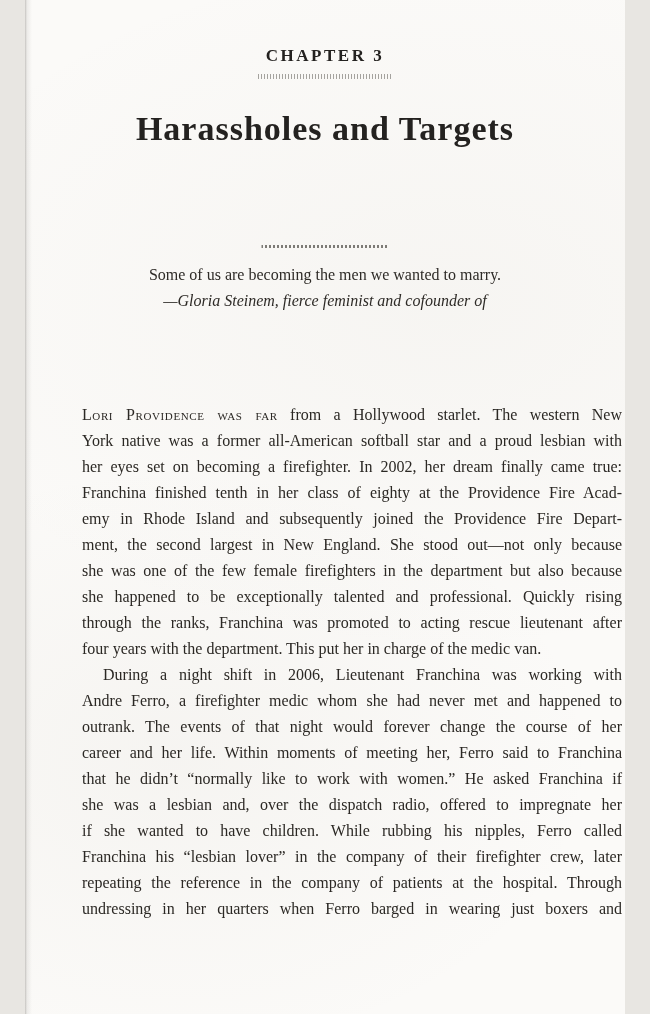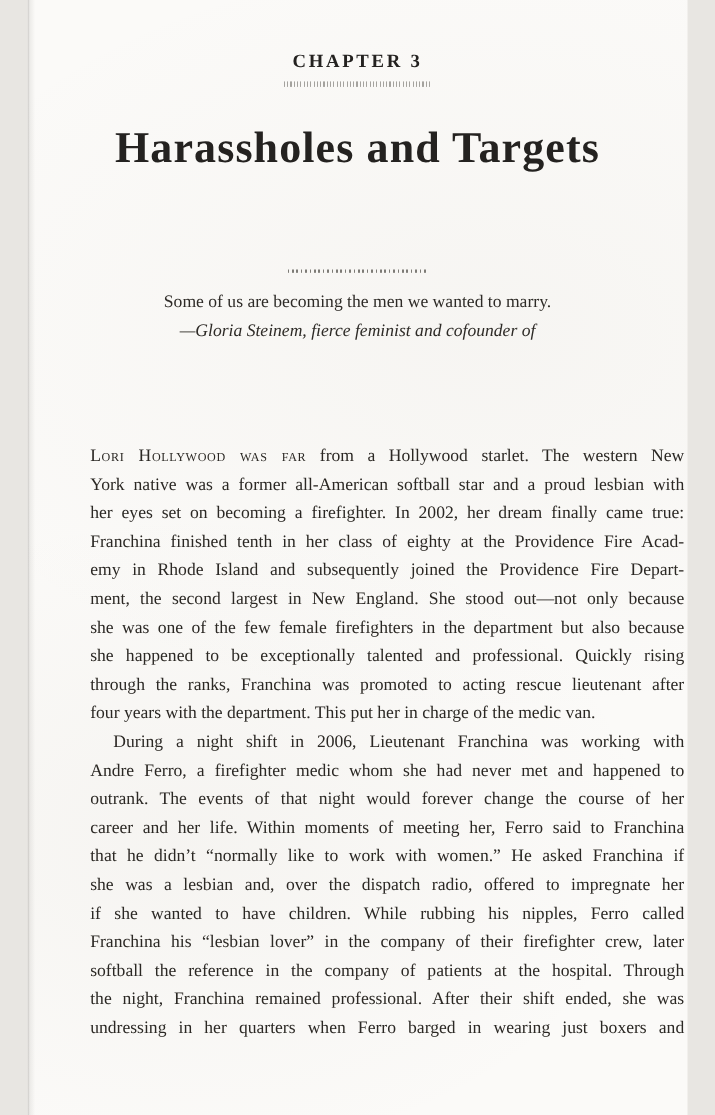--- a/index.html
+++ b/index.html
@@ -46,21 +46,21 @@
     height: 5px;
     background: repeating-linear-gradient(90deg, #8f8d88 0px, #8f8d88 1px, transparent 1px, transparent 3px);
     opacity: 0.8;
   }
   .title {
     position: absolute;
     top: 110px;
     left: 0; right: 0;
     margin: 0;
     text-align: center;
-    font-size: 40px;
+    font-size: 34px;
     font-weight: 700;
     letter-spacing: 1px;
     color: #242220;
   }
   .subtitle {
     position: absolute;
     top: 170px;
     left: 0; right: 0;
     margin: 0;
     text-align: center;
@@ -129,35 +129,34 @@
 
 
   <div class="dot-rule"></div>
 
   <div class="epigraph">
     <div class="epi-quote">Some of us are becoming the men we wanted to marry.</div>
     <div class="epi-attr">—Gloria Steinem, fierce feminist and cofounder of</div>
   </div>
 
   <div class="body-text" id="body-text">
-      <div class="line"><span class="smallcaps">Lori Hollywood was far</span> from a Hollywood starlet. The western New</div>
+      <div class="line"><span class="smallcaps">Lori Providence was far</span> from a Hollywood starlet. The western New</div>
       <div class="line">York native was a former all-American softball star and a proud lesbian with</div>
       <div class="line">her eyes set on becoming a firefighter. In 2002, her dream finally came true:</div>
       <div class="line">Franchina finished tenth in her class of eighty at the Providence Fire Acad-</div>
       <div class="line">emy in Rhode Island and subsequently joined the Providence Fire Depart-</div>
       <div class="line">ment, the second largest in New England. She stood out—not only because</div>
       <div class="line">she was one of the few female firefighters in the department but also because</div>
       <div class="line">she happened to be exceptionally talented and professional. Quickly rising</div>
       <div class="line">through the ranks, Franchina was promoted to acting rescue lieutenant after</div>
       <div class="line flush">four years with the department. This put her in charge of the medic van.</div>
       <div class="line indent">During a night shift in 2006, Lieutenant Franchina was working with</div>
       <div class="line">Andre Ferro, a firefighter medic whom she had never met and happened to</div>
       <div class="line">outrank. The events of that night would forever change the course of her</div>
       <div class="line">career and her life. Within moments of meeting her, Ferro said to Franchina</div>
       <div class="line">that he didn’t “normally like to work with women.” He asked Franchina if</div>
       <div class="line">she was a lesbian and, over the dispatch radio, offered to impregnate her</div>
       <div class="line">if she wanted to have children. While rubbing his nipples, Ferro called</div>
       <div class="line">Franchina his “lesbian lover” in the company of their firefighter crew, later</div>
-      <div class="line">softball the reference in the company of patients at the hospital. Through</div>
-      <div class="line">the night, Franchina remained professional. After their shift ended, she was</div>
+      <div class="line">repeating the reference in the company of patients at the hospital. Through</div>
       <div class="line">undressing in her quarters when Ferro barged in wearing just boxers and</div>
     </div>
 </div>
 
 </body></html>

